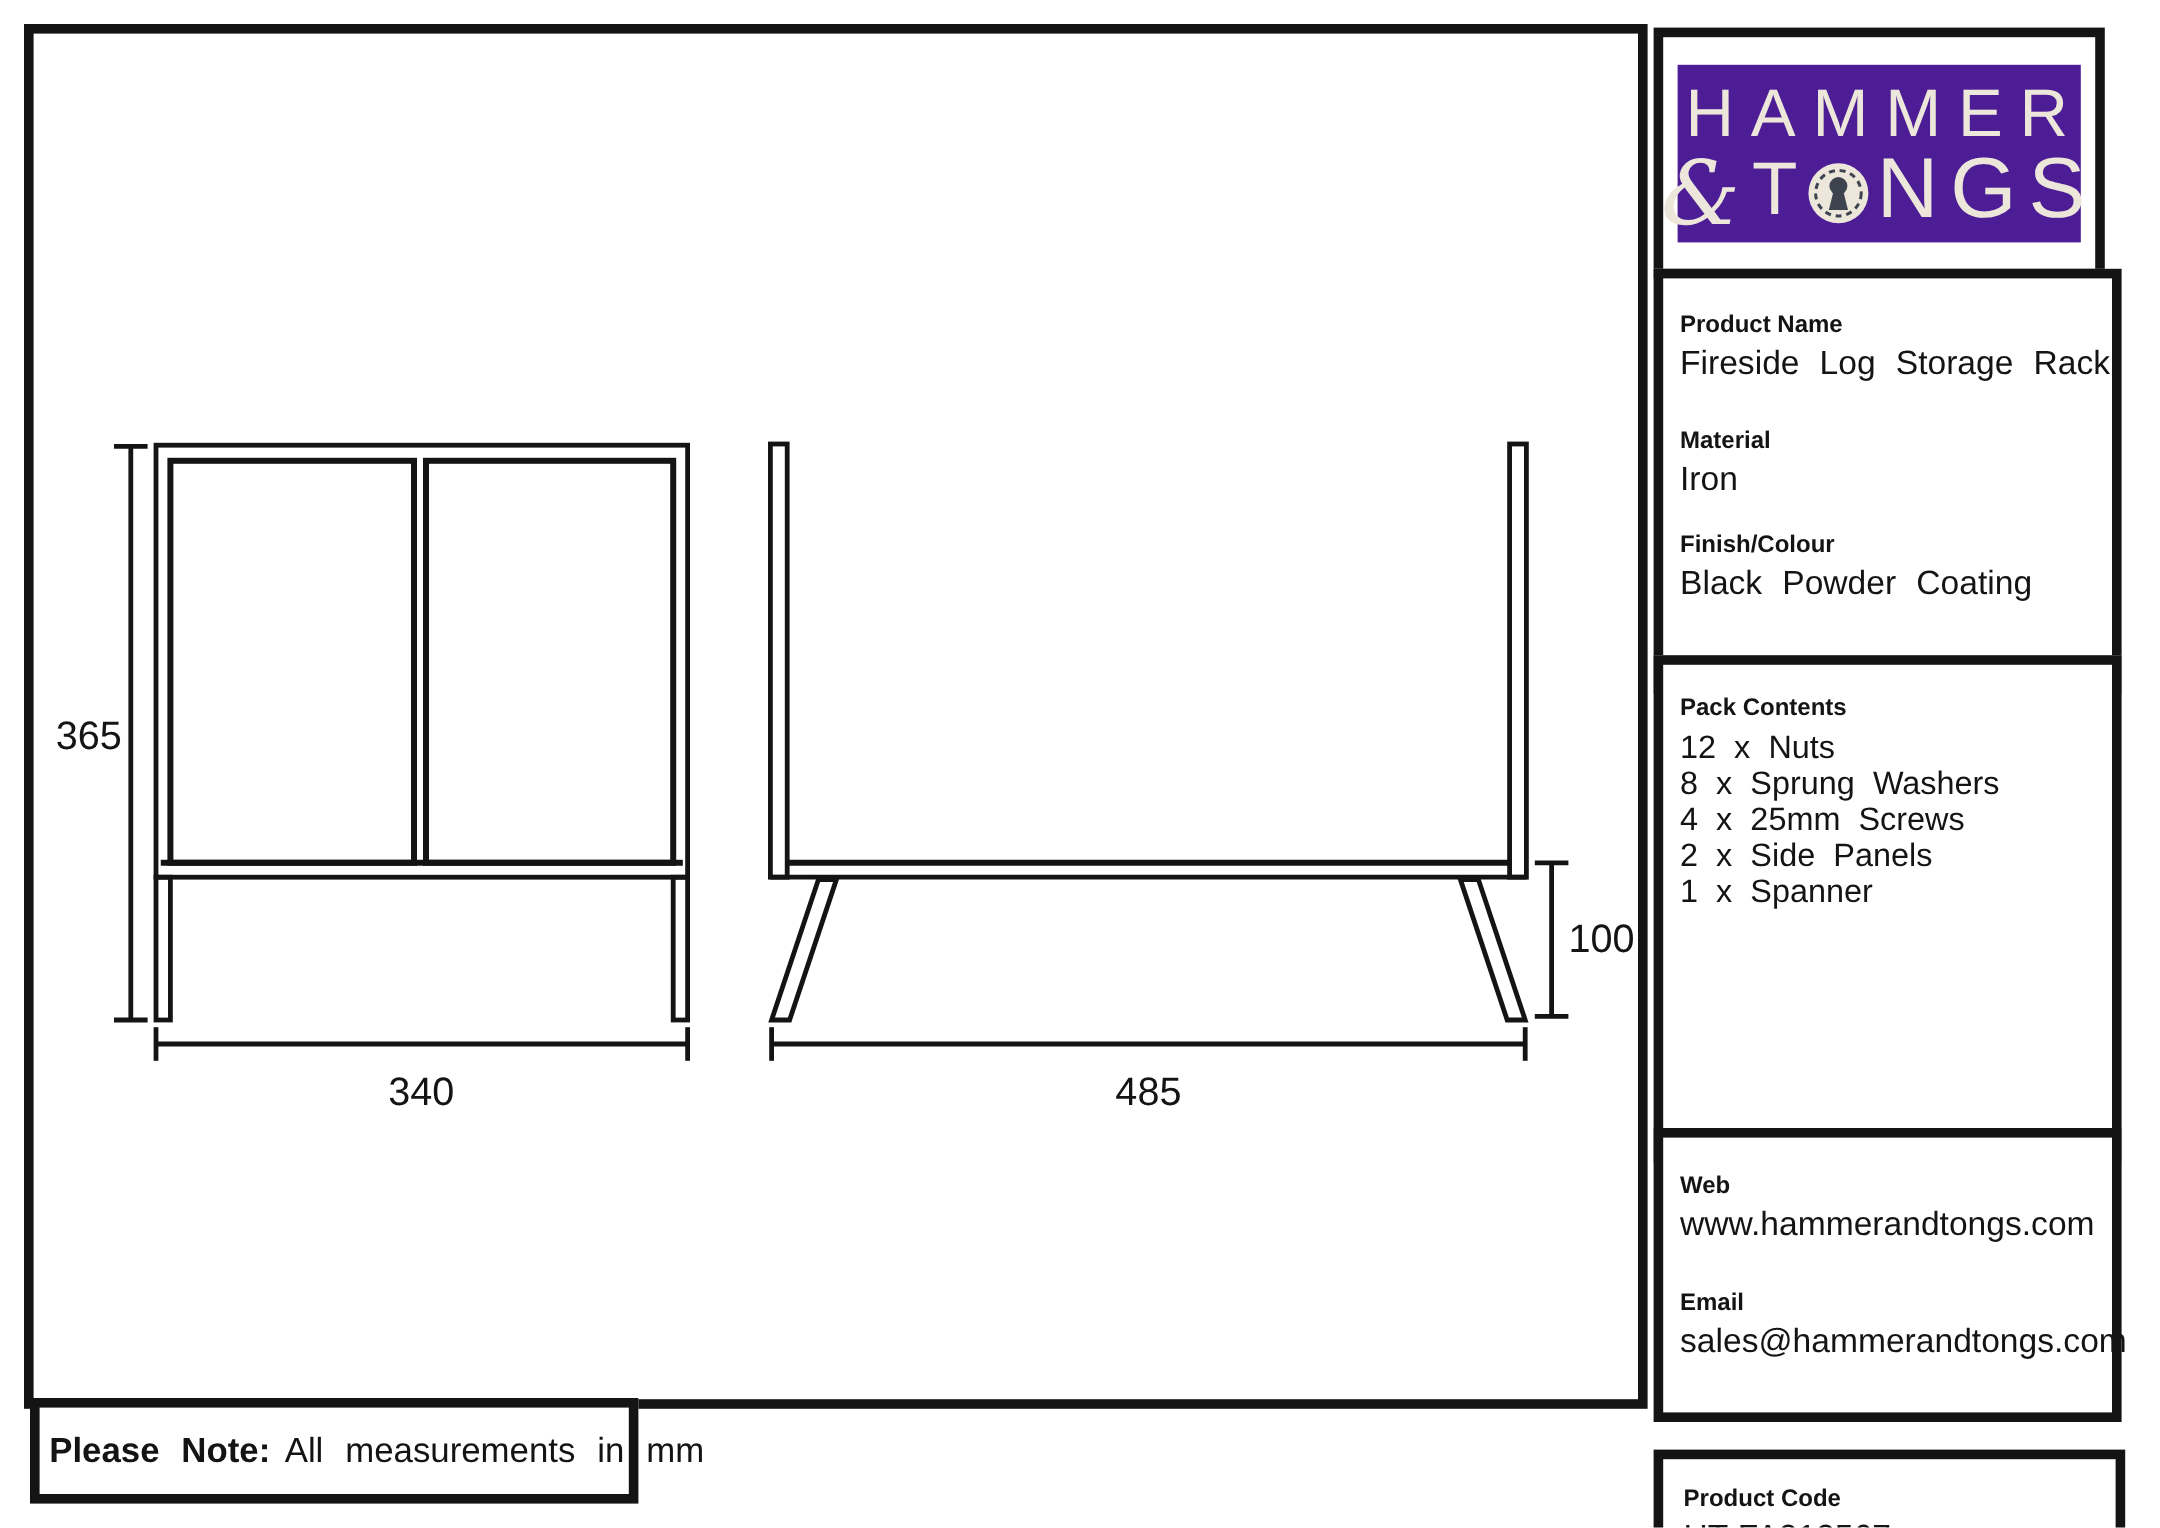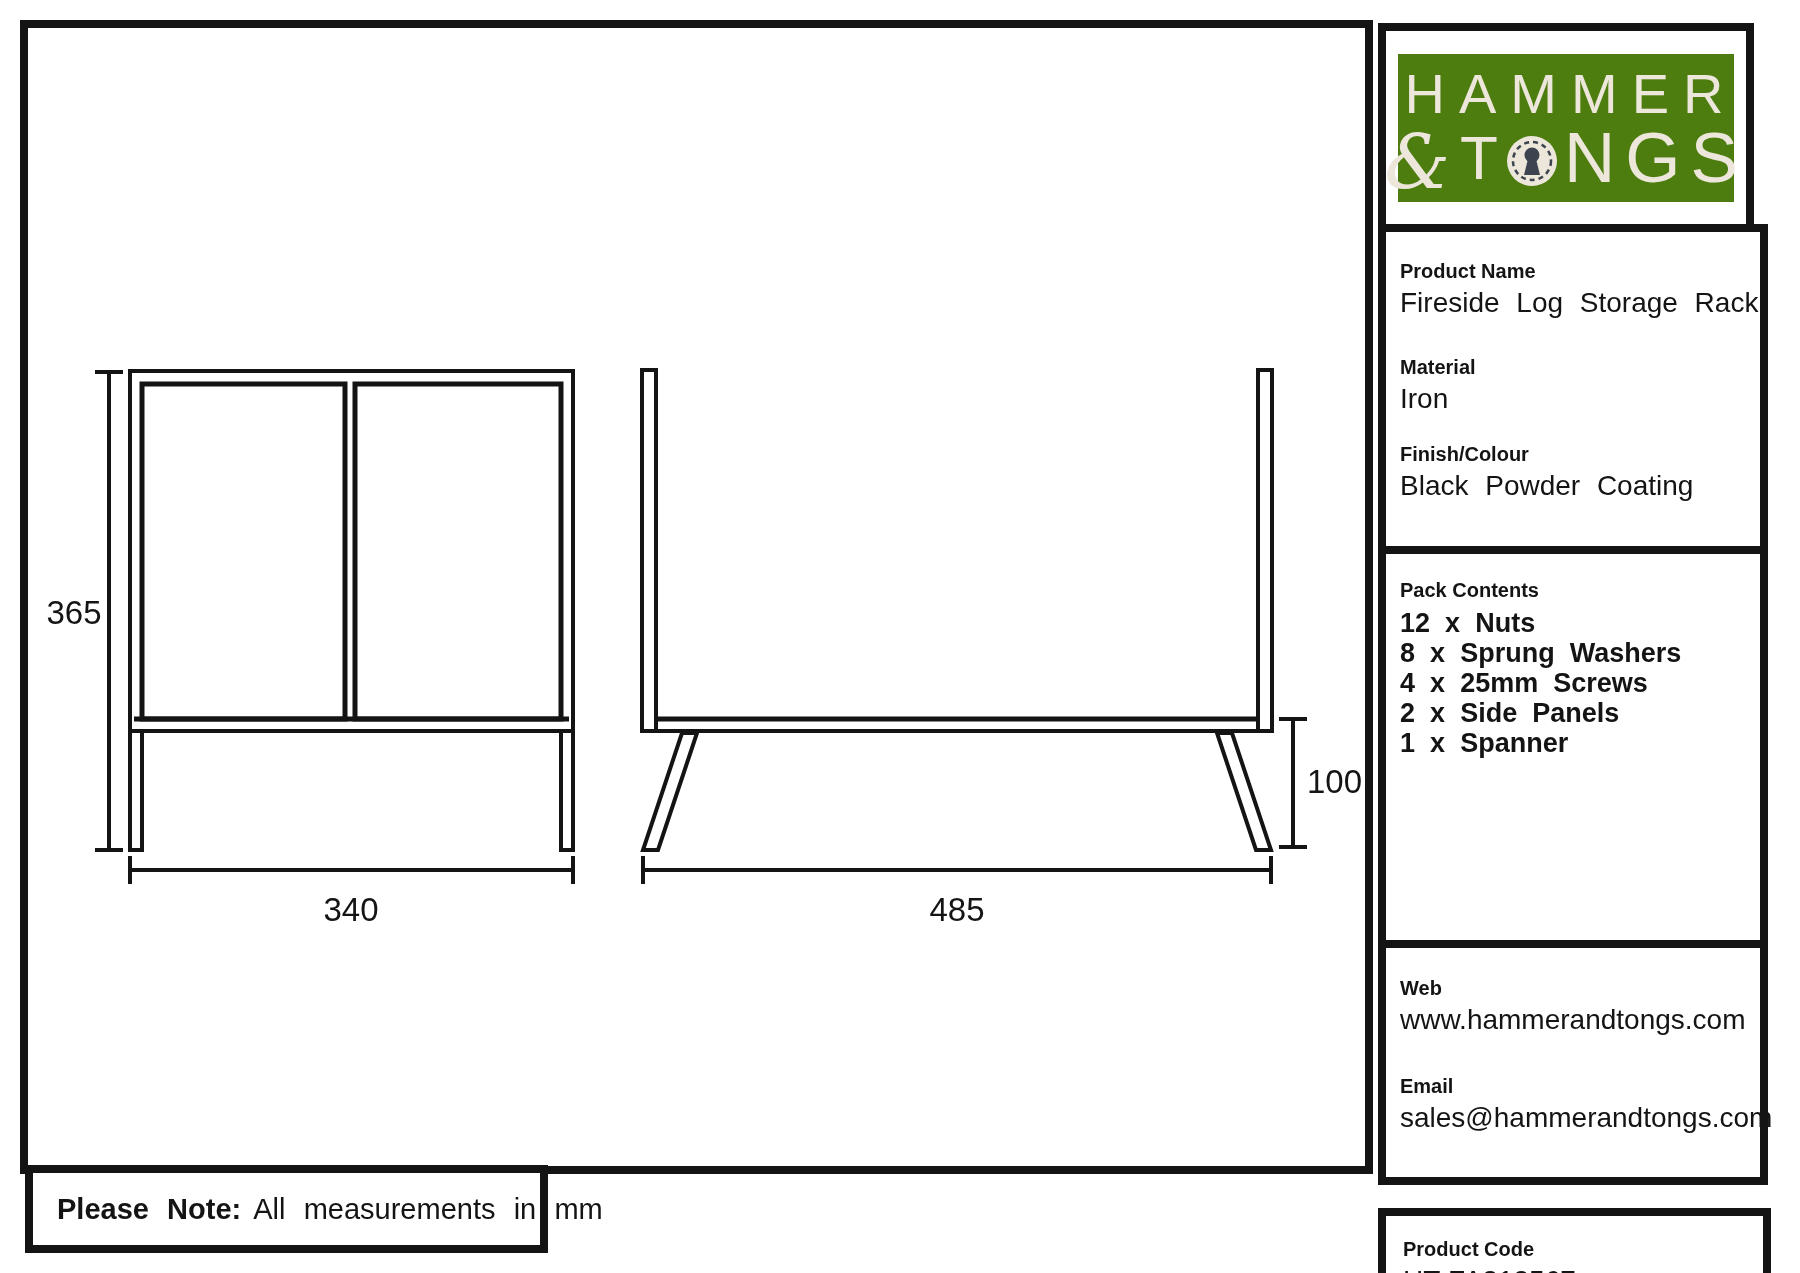--- a/index.html
+++ b/index.html
@@ -11,46 +11,46 @@
   .main-panel{
     position:absolute;left:20px;top:20px;width:1337px;height:1138px;
     border:8px solid #141414;background:#ffffff;
   }
   .drawing-svg{position:absolute;left:0;top:0;width:1800px;height:1273px;}
   .drawing-svg text{font-family:"Liberation Sans",sans-serif;font-size:33px;fill:#141414;}
   
   .note-box{
     position:absolute;left:25px;top:1165px;width:483px;height:72px;
     border:8px solid #141414;background:#ffffff;
-    display:flex;align-items:center;padding-left:24px;
+    display:flex;align-items:center;padding-left:8px;
     font-size:29px;white-space:nowrap;word-spacing:0.35em;
   }
   .note-box b{margin-right:12px;}
   
   .sb-box{
     position:absolute;left:1378px;width:374px;
     border:8px solid #141414;background:#ffffff;box-sizing:content-box;
   }
   .sb-logo{top:23px;height:193px;display:flex;align-items:center;justify-content:center;}
   .sb-info{top:224px;height:314px;padding:24px 0 0 14px;}
   .sb-pack{top:546px;height:386px;padding:21px 0 0 14px;}
   .sb-contact{top:940px;height:204px;padding:25px 0 0 14px;}
   .sb-code{top:1208px;height:85px;padding:18px 0 0 17px;}
   .sb-box{width:358px;} 
   .sb-logo,.sb-info,.sb-pack,.sb-contact,.sb-code{width:360px;}
   .lbl{font-weight:bold;font-size:20px;line-height:31px;white-space:nowrap;}
   .val{font-size:28px;line-height:32px;white-space:nowrap;word-spacing:0.32em;}
   .gap-lg{margin-top:33px;}
   .gap-md{margin-top:24px;}
   .gap-xl{margin-top:35px;}
-  .pack-item{font-size:27px;line-height:30px;white-space:nowrap;word-spacing:0.28em;font-weight:bold;}
+  .pack-item{font-size:27px;line-height:30px;white-space:nowrap;word-spacing:0.28em;}
   .pack-head{margin-bottom:2px;}
   
   .logo-box{
-    width:336px;height:148px;background:#4d7c0f;color:#ece7da;
+    width:336px;height:148px;background:#4c1d95;color:#ece7da;
     display:flex;flex-direction:column;align-items:center;justify-content:center;
   }
   .logo-line1{
     font-size:56px;line-height:58px;letter-spacing:14px;margin-left:10px;
     white-space:nowrap;
   }
   .logo-line2{
     display:flex;align-items:center;line-height:66px;white-space:nowrap;margin-top:2px;
   }
   .logo-amp{

